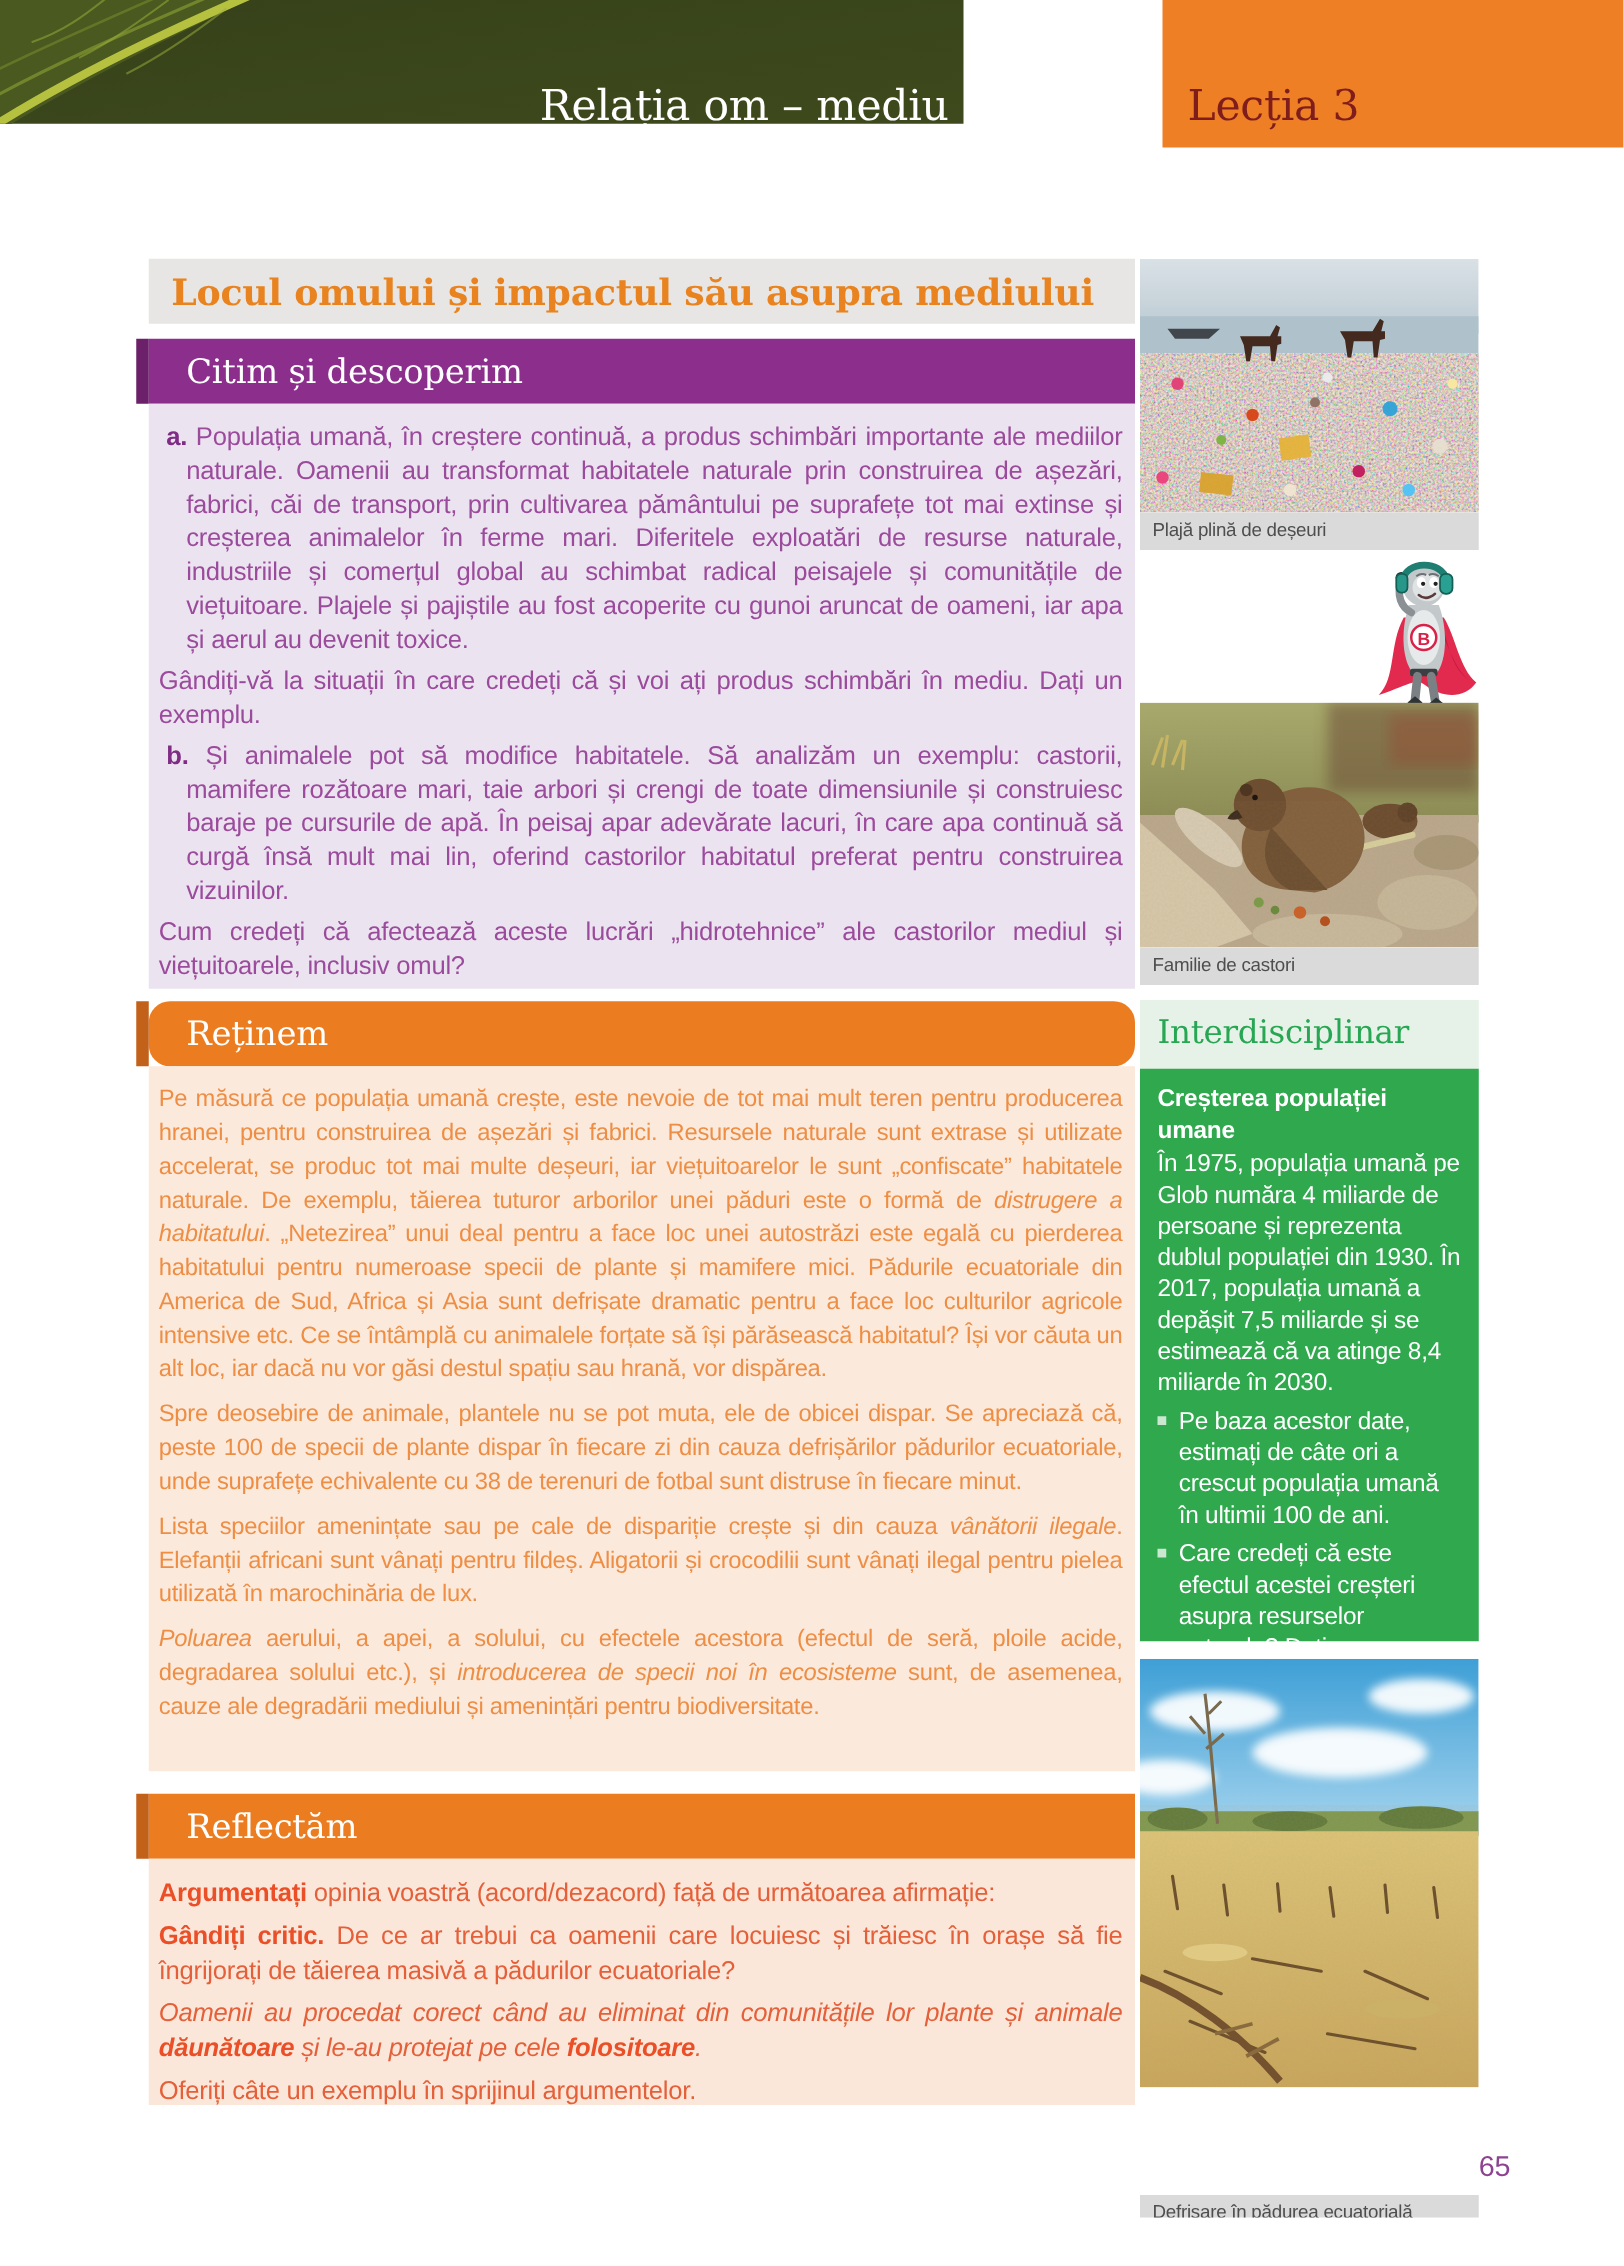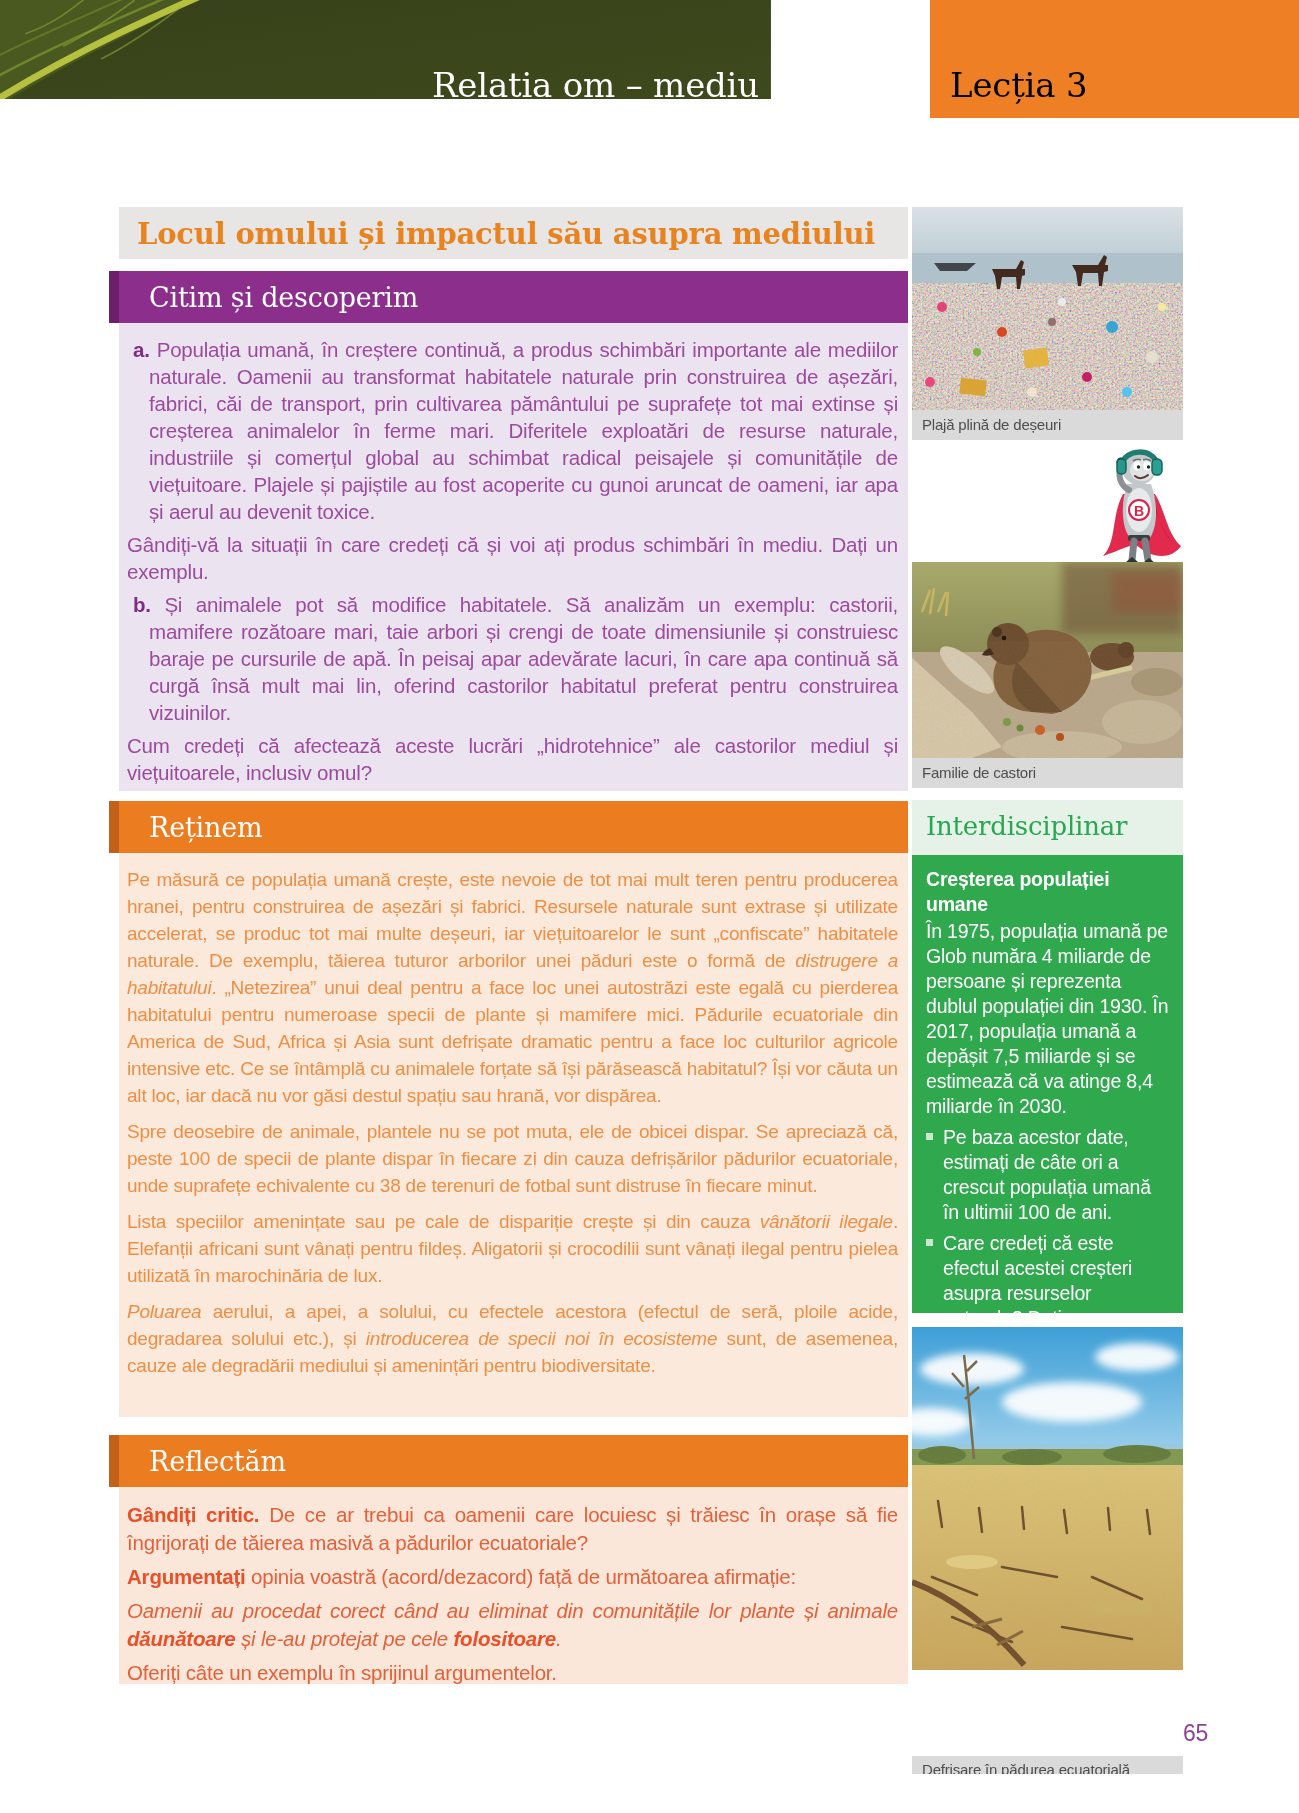--- a/index.html
+++ b/index.html
@@ -7,21 +7,21 @@
         font-family:"Liberation Sans",sans-serif;letter-spacing:-0.2px;}
 
   
   .banner{position:absolute;left:0;top:0;width:771px;height:118px;overflow:hidden;
           display:flex;align-items:flex-end;justify-content:flex-end;}
   .banner svg{position:absolute;inset:0;}
   .chapter-title{position:relative;color:#fff;font-family:"DejaVu Serif","Liberation Serif",serif;
           font-size:34px;padding:0 12px 16px 0;line-height:1;}
   .lesson-box{position:absolute;left:930px;top:0;width:369px;height:118px;background:#EF7F24;
           display:flex;align-items:flex-end;}
-  .lesson-box span{color:#000000;font-family:"DejaVu Serif","Liberation Serif",serif;
+  .lesson-box span{color:#7f1d1d;font-family:"DejaVu Serif","Liberation Serif",serif;
           font-size:34px;padding:0 0 16px 20px;line-height:1;margin-top:16px;}
   .title-bar{position:absolute;left:119px;top:207px;width:789px;height:52px;background:#E7E6E4;}
   .title-bar h1{margin:0;padding:0 0 0 18px;line-height:54px;font-size:29px;font-weight:bold;
           color:#E8831F;font-family:"DejaVu Serif","Liberation Serif",serif;}
 
   .band{position:absolute;left:119px;width:789px;height:52px;}
   .band h2{margin:0;padding:0 0 0 30px;line-height:53px;font-size:27px;font-weight:normal;
           color:#fff;font-family:"DejaVu Serif","Liberation Serif",serif;}
   .band .cap{position:absolute;left:-10px;top:0;width:10px;height:52px;}
   .band.purple{background:#8C2E8C;} .band.purple .cap{background:#6B2069;}
@@ -102,43 +102,43 @@
 
       <p>Gândiți-vă la situații în care credeți că și voi ați produs schimbări în mediu. Dați un exemplu.</p>
     </div>
     <p class="lettered"><b>b.</b> <span>Și animalele pot să modifice habitatele. Să analizăm un exemplu: castorii, mamifere rozătoare mari, taie arbori și crengi de toate dimensiunile și construiesc baraje pe cursurile de apă. În peisaj apar adevărate lacuri, în care apa continuă să curgă însă mult mai lin, oferind castorilor habitatul preferat pentru construirea vizuinilor.</span></p>
     <div class="row">
 
       <p>Cum credeți că afectează aceste lucrări „hidrotehnice” ale castorilor mediul și viețuitoarele, inclusiv omul?</p>
     </div>
   </div>
 
-  <div class="band orange" style="top:801px;">
+  <div class="band orange" style="top:801px;border-radius:17px;">
     <span class="cap"></span>
     <h2>Reținem</h2>
   </div>
   <div class="sect-body body-retinem">
     <p><span>Pe măsură ce populația umană crește, este nevoie de tot mai mult teren pentru producerea hranei, pentru construirea de așezări și fabrici. Resursele naturale sunt extrase și utilizate accelerat, se produc tot mai multe deșeuri, iar viețuitoarelor le sunt „confiscate” habitatele naturale. De exemplu, tăierea tuturor arborilor unei păduri este o formă de </span><i>distrugere a habitatului</i><span>. „Netezirea” unui deal pentru a face loc unei autostrăzi este egală cu pierderea habitatului pentru numeroase specii de plante și mamifere mici. Pădurile ecuatoriale din America de Sud, Africa și Asia sunt defrișate dramatic pentru a face loc culturilor agricole intensive etc. Ce se întâmplă cu animalele forțate să își părăsească habitatul? Își vor căuta un alt loc, iar dacă nu vor găsi destul spațiu sau hrană, vor dispărea.</span></p>
     <p><span>Spre deosebire de animale, plantele nu se pot muta, ele de obicei dispar. Se apreciază că, peste 100 de specii de plante dispar în fiecare zi din cauza defrișărilor pădurilor ecuatoriale, unde suprafețe echivalente cu 38 de terenuri de fotbal sunt distruse în fiecare minut.</span></p>
     <p><span>Lista speciilor amenințate sau pe cale de dispariție crește și din cauza </span><i>vânătorii ilegale</i><span>. Elefanții africani sunt vânați pentru fildeș. Aligatorii și crocodilii sunt vânați ilegal pentru pielea utilizată în marochinăria de lux.</span></p>
     <p><i>Poluarea</i><span> aerului, a apei, a solului, cu efectele acestora (efectul de seră, ploile acide, degradarea solului etc.), și </span><i>introducerea de specii noi în ecosisteme</i><span> sunt, de asemenea, cauze ale degradării mediului și amenințări pentru biodiversitate.</span></p>
   </div>
 
   <div class="band orange" style="top:1435px;">
     <span class="cap"></span>
     <h2>Reflectăm</h2>
   </div>
   <div class="sect-body body-reflectam">
     <div class="row">
 
+      <p><b>Argumentați</b><span> opinia voastră (acord/dezacord) față de următoarea afirmație:</span></p>
+    </div>
+    <div class="row">
+
       <p><b>Gândiți critic.</b><span> De ce ar trebui ca oamenii care locuiesc și trăiesc în orașe să fie îngrijorați de tăierea masivă a pădurilor ecuatoriale?</span></p>
-    </div>
-    <div class="row">
-
-      <p><b>Argumentați</b><span> opinia voastră (acord/dezacord) față de următoarea afirmație:</span></p>
     </div>
     <p><i><span>Oamenii au procedat corect când au eliminat din comunitățile lor plante și animale </span><b>dăunătoare</b><span> și le-au protejat pe cele </span><b>folositoare</b><span>.</span></i></p>
     <div class="row">
 
       <p>Oferiți câte un exemplu în sprijinul argumentelor.</p>
     </div>
   </div>
 
   <div class="side-fig" style="top:207px;height:203px;">
     <svg viewBox="0 0 271 203" width="271" height="203">

